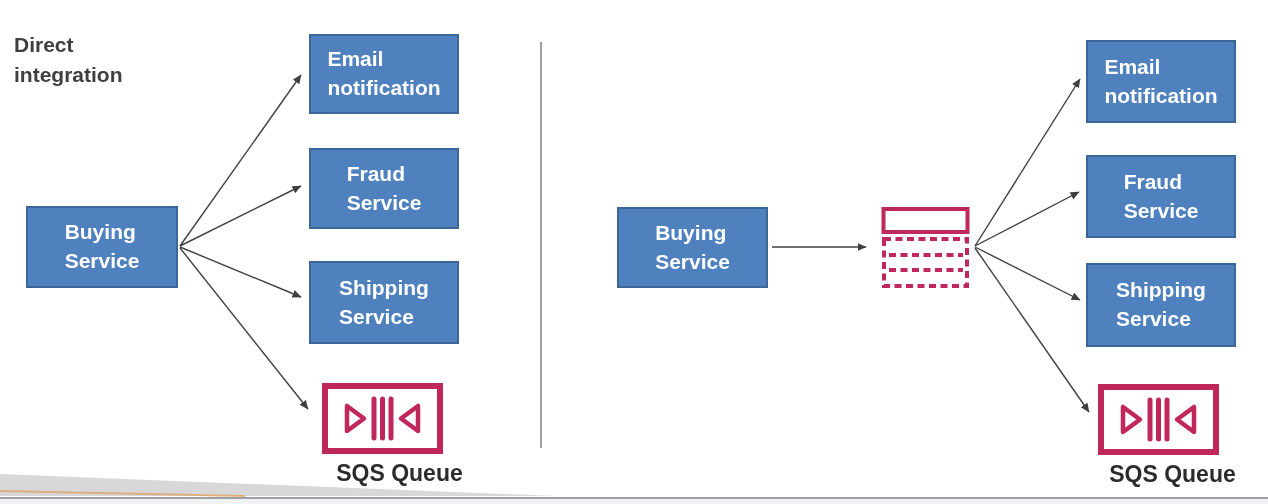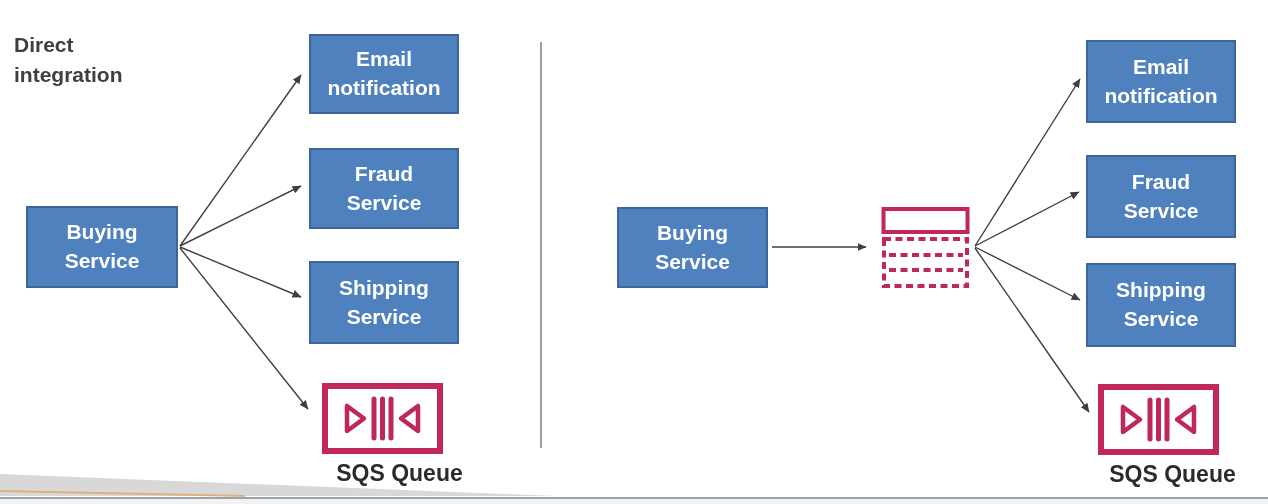--- a/index.html
+++ b/index.html
@@ -15,21 +15,21 @@
   .bluebox{
     position:absolute;
     background:var(--box-fill,#4e81bd);
     border:2px solid var(--box-border,#3c6698);
     display:flex;align-items:center;justify-content:center;
     box-sizing:border-box;
   }
   .boxtext{
     color:var(--box-text,#ffffff);
     font-weight:bold;font-size:21px;line-height:1.38;
-    text-align:center;white-space:pre-line;
+    text-align:left;white-space:pre-line;
   }
   .panel-title{
     position:absolute;color:var(--title,#3f3f3f);
     font-weight:bold;font-size:21px;line-height:1.45;white-space:pre-line;
   }
   .icon-label{
     position:absolute;color:var(--label,#2b2b2b);
     font-weight:bold;font-size:23px;text-align:center;
   }
   .divider{position:absolute;background:var(--divider,#9f9f9f);}

